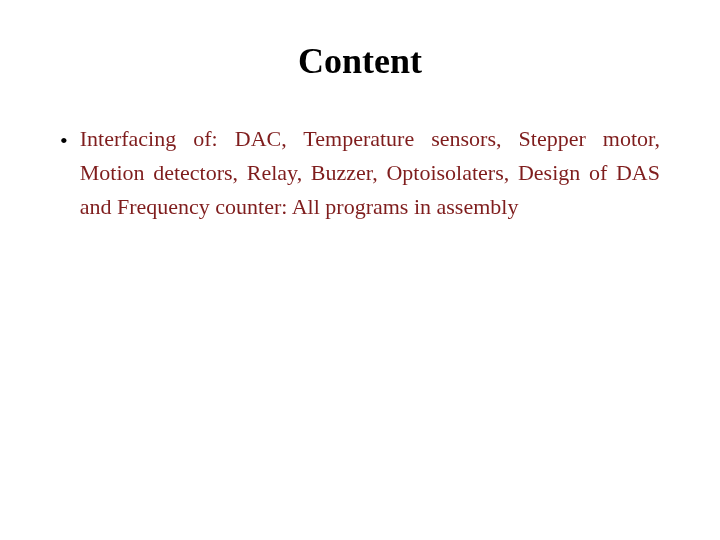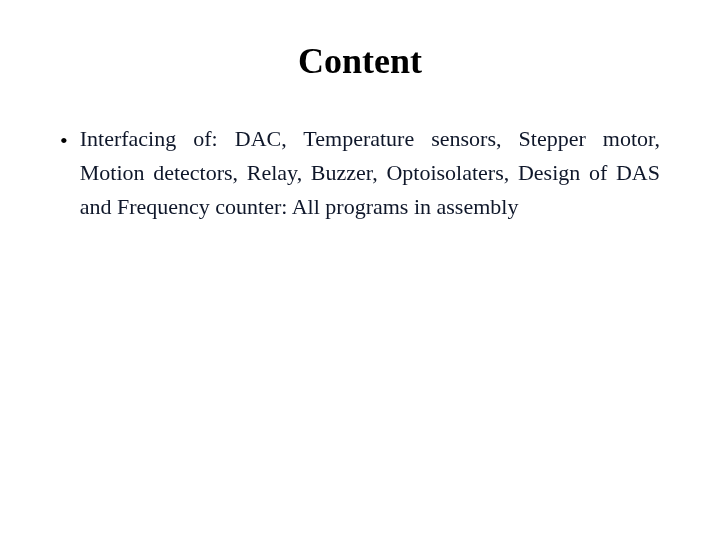--- a/index.html
+++ b/index.html
@@ -50,21 +50,21 @@
     .bullet-dot {
       font-size: 22px;
       line-height: 1.5;
       flex-shrink: 0;
       margin-top: 2px;
     }
 
     .bullet-text {
       font-size: 22px;
       line-height: 1.55;
-      color: #0f172a;
+      color: #7f1d1d;
       text-align: justify;
       font-family: 'Times New Roman', Times, serif;
     }
   </style>
 </head>
 <body>
 
 <div class="title-section">
   <h1 class="title">Content</h1>
 </div>

